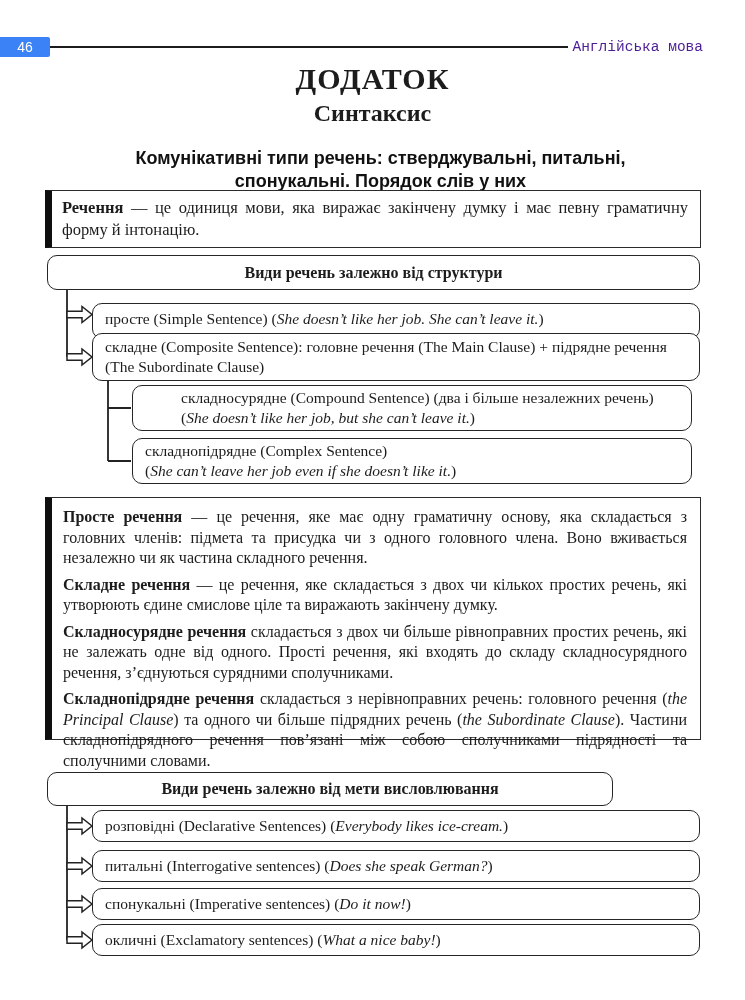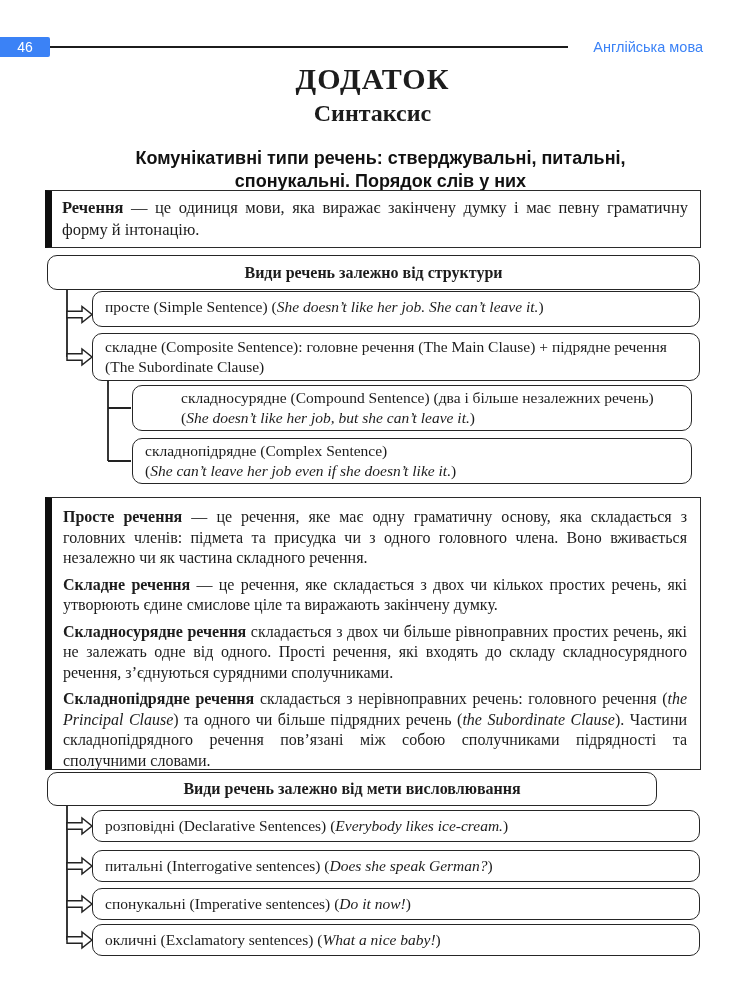--- a/index.html
+++ b/index.html
@@ -12,41 +12,41 @@
   
   .pagenum {
     position:absolute; left:0; top:37px; width:50px; height:20px;
     background:#3b82f6; color:#fff; text-align:center; line-height:20px;
     font-family:"Liberation Sans","DejaVu Sans",sans-serif; font-size:14px;
     border-radius:0 2px 2px 0;
   }
   .header-rule { position:absolute; left:50px; top:46px; width:518px; height:2px; background:#1c1c1c; }
   .header-right {
     position:absolute; top:39px; right:42px;
-    font-family:Liberation Sans, sans-serif; font-size:14.5px; color:#3b82f6;
+    font-family:Liberation Mono, monospace; font-size:14.5px; color:#4c1d95;
   }
 
   
   .title    { position:absolute; top:62px;  left:0; width:100%; margin:0; text-align:center; font-size:30px; font-weight:bold; letter-spacing:1px; }
   .subtitle { position:absolute; top:100px; left:0; width:100%; margin:0; text-align:center; font-size:24px; font-weight:bold; }
   .heading  {
     position:absolute; top:139px; left:0; width:100%; margin:8px; text-align:center;
     font-family:"Liberation Sans","DejaVu Sans",sans-serif; font-size:18px; font-weight:bold;
     line-height:23px; white-space:pre-line; color:#111;
   }
 
   
   .framed {
     position:absolute; left:45px; width:656px; box-sizing:border-box;
     border:1.6px solid #2b2b2b; border-left:7px solid #0f0f0f;
     background:#fff; text-align:justify;
   }
   .def-box  { top:190px; height:58px;  padding:6px 12px 0 10px; font-size:16.5px; line-height:22px; }
   .def-box p { margin:0; }
-  .defs-block { top:497px; height:273px; padding:9px 13px 0 11px; font-size:16px; line-height:20.5px; }
+  .defs-block { top:497px; height:243px; padding:9px 13px 0 11px; font-size:16px; line-height:20.5px; }
   .defs-block p { margin:0 0 6px 0; }
 
   .seg-b { font-weight:bold; }
   .seg-i { font-style:italic; }
 
   
   .diagram { position:absolute; left:45px; width:660px; }
   .d1 { top:255px; height:233px; }
   .d2 { top:772px; height:190px; }
   .connectors { position:absolute; left:0; top:0; }
@@ -55,26 +55,26 @@
     position:absolute; box-sizing:border-box; background:#fff;
     border:1.6px solid #262626; border-radius:10px;
     font-size:15.5px; line-height:20px; padding:5px 12px 0 12px;
   }
   .header-node {
     display:flex; align-items:center; justify-content:center;
     font-weight:bold; font-size:16px; text-align:center; padding:0 12px;
   }
 
   .d1 .n-title     { left:2px;  top:0;     width:653px; height:35px; }
-  .d1 .n-simple    { left:47px; top:36px;  width:608px; height:36px; }
+  .d1 .n-simple    { left:47px; top:48px;  width:608px; height:36px; }
   .d1 .n-composite { left:47px; top:78px;  width:608px; height:48px; padding-top:3px; }
   .d1 .n-compound  { left:87px; top:130px; width:560px; height:46px; padding-top:2px;padding-left:48px; }
   .d1 .n-complex   { left:87px; top:183px; width:560px; height:46px; padding-top:2px; }
 
-  .d2 .n-title        { left:2px;  top:0;     width:610px; height:34px; }
+  .d2 .n-title        { left:2px;  top:0;     width:566px; height:34px; }
   .d2 .n-declarative  { left:47px; top:38px;  width:608px; height:32px; }
   .d2 .n-interrogative{ left:47px; top:78px;  width:608px; height:32px; }
   .d2 .n-imperative   { left:47px; top:116px; width:608px; height:32px; }
   .d2 .n-exclamatory  { left:47px; top:152px; width:608px; height:32px; }
 
   .trunk { stroke:#222; stroke-width:1.8; fill:none; }
   .block-arrow { fill:#fff; stroke:#222; stroke-width:1.5; stroke-linejoin:miter; }
 </style>
 </head>
 <body>

